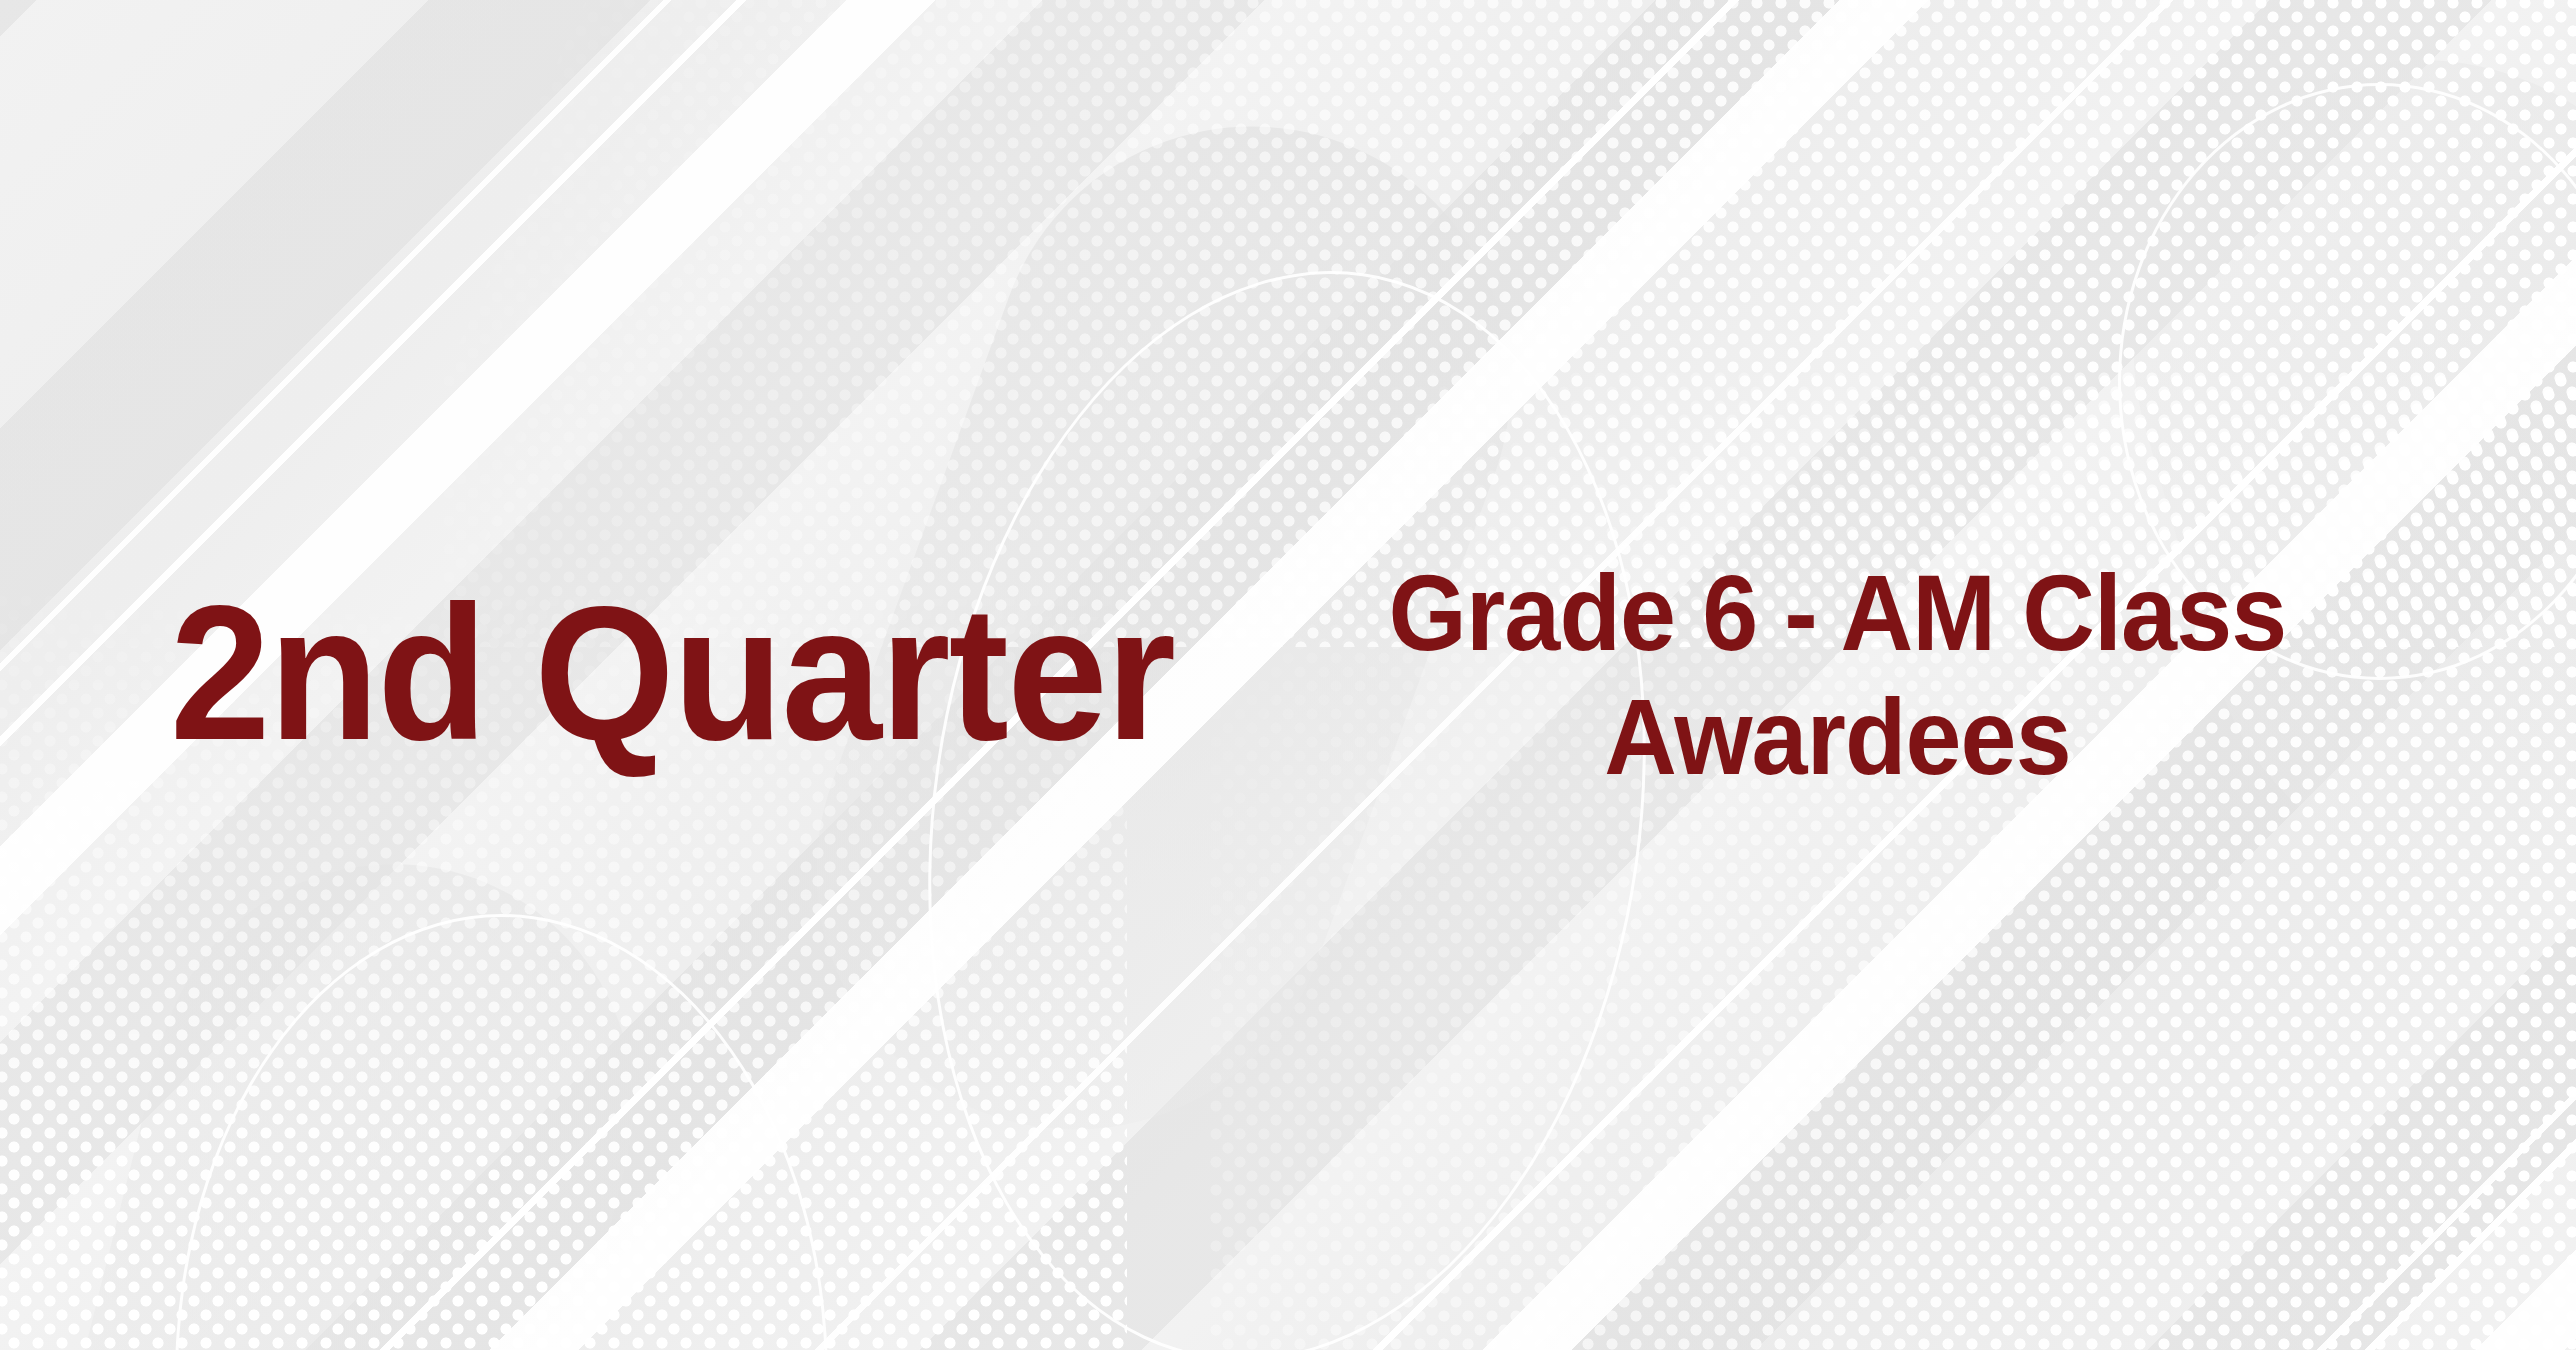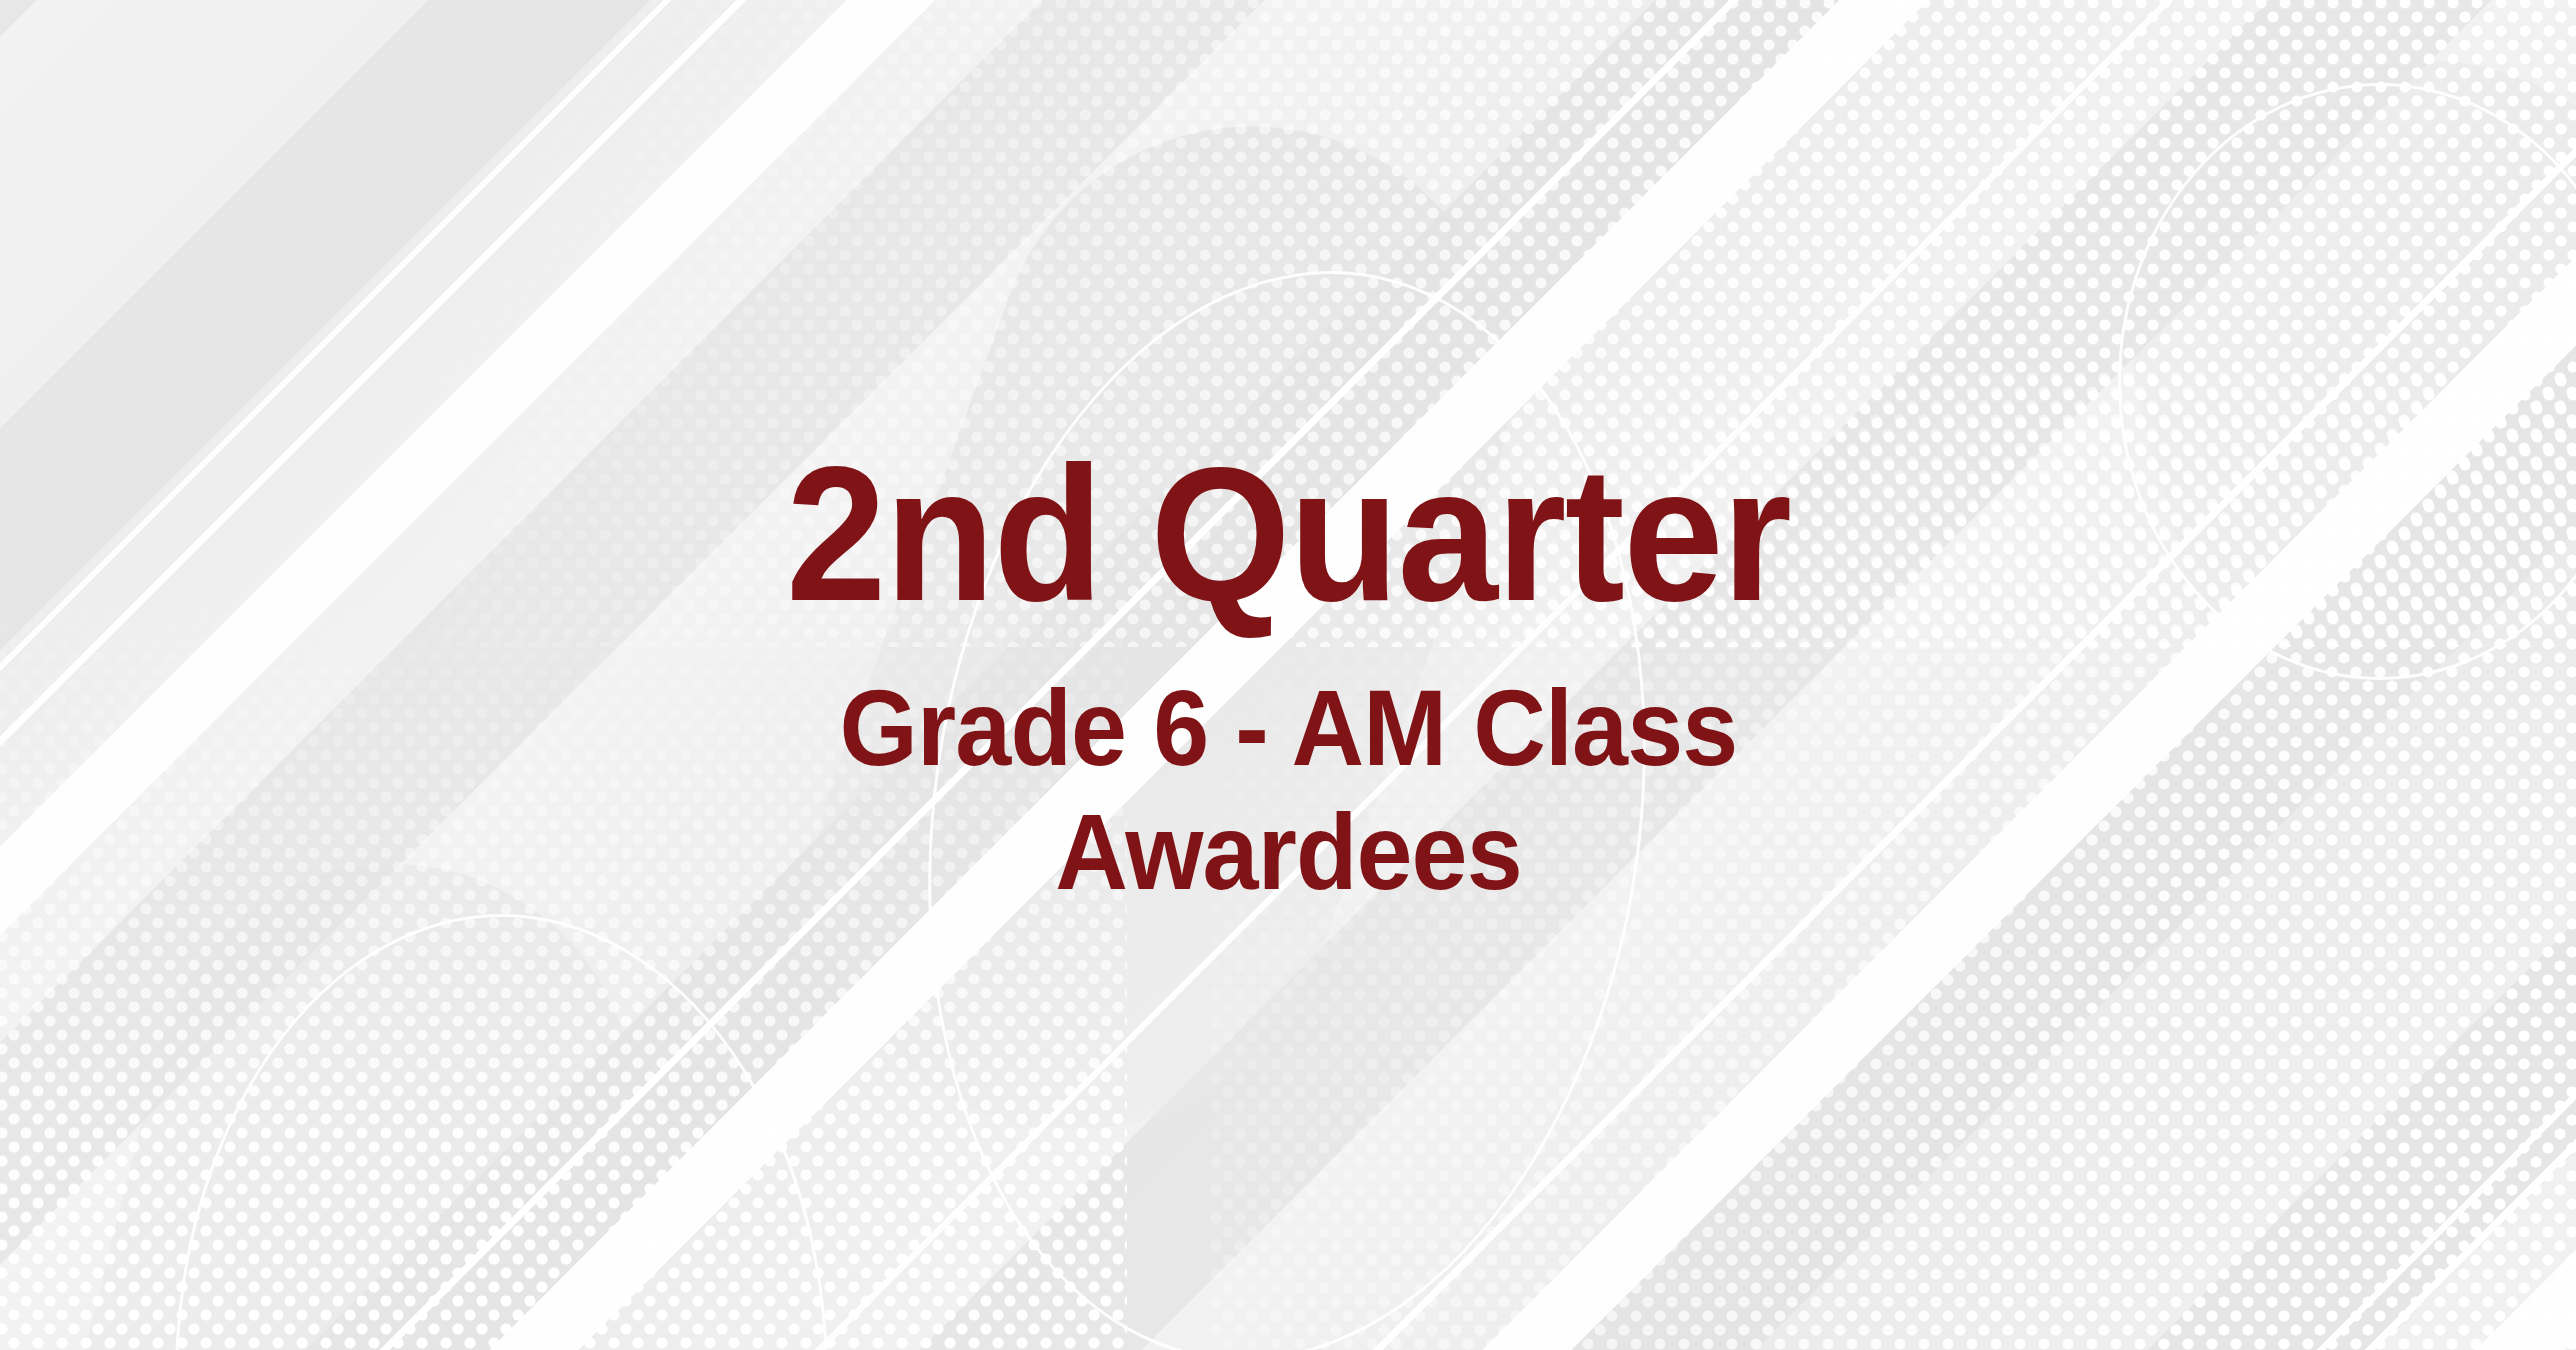--- a/index.html
+++ b/index.html
@@ -172,21 +172,21 @@
   }
   .ring-center { left: 933px; top: 268px;  width: 702px;  height: 1090px; transform: rotate(8deg); }
   .ring-left   { left: 175px;  top: 914px;  width: 647px;  height: 924px; }
   .ring-right  { right: -65px; top: 83px;   width: 517px;  height: 591px;  }
 
   
   .content {
     position: absolute;
     inset: 0;
     display: flex;
-    flex-direction: column;
+    flex-direction: row;
     align-items: center;
     justify-content: center;
     text-align: center;
     gap: 31px;
   }
 
   .title {
     font-size: 192px;
     font-weight: 700;
     line-height: 1.02;

